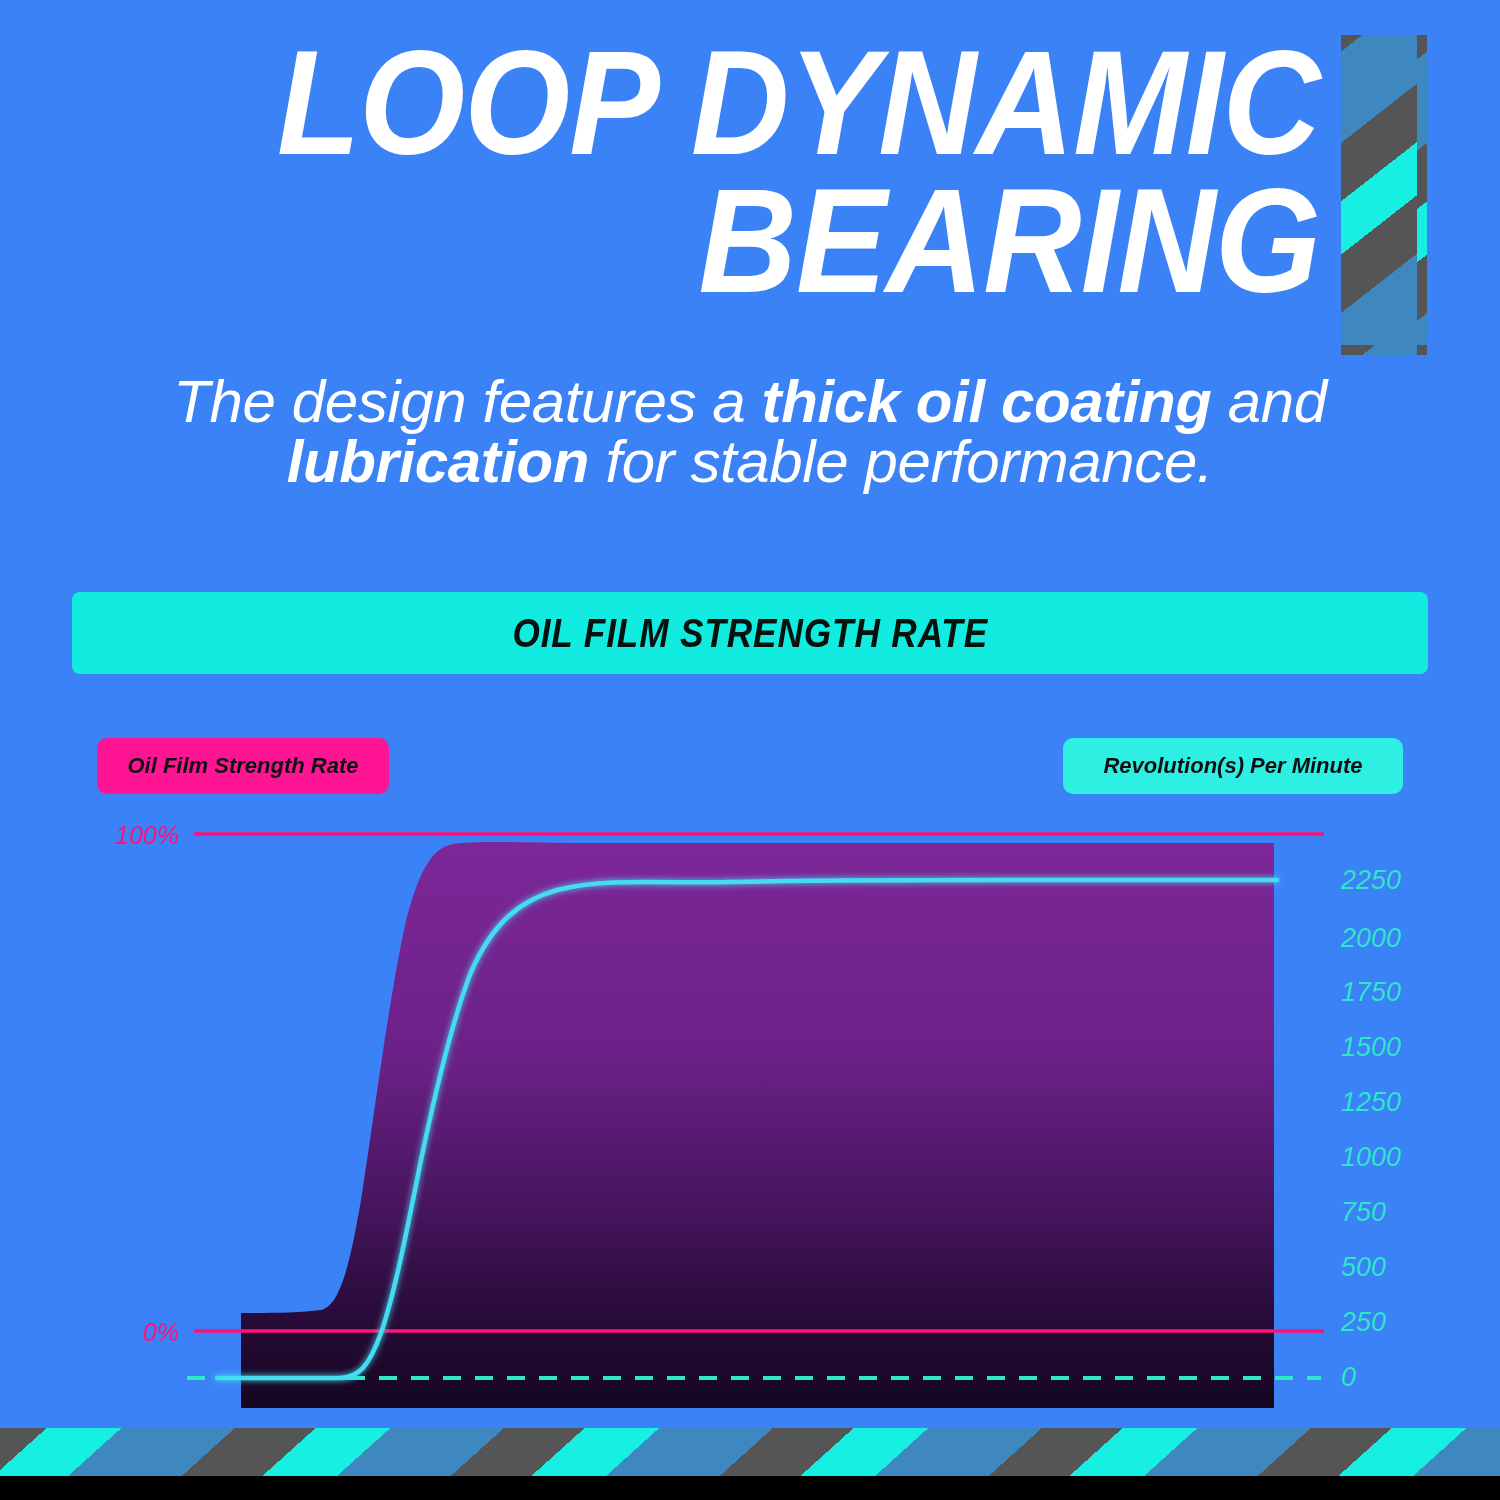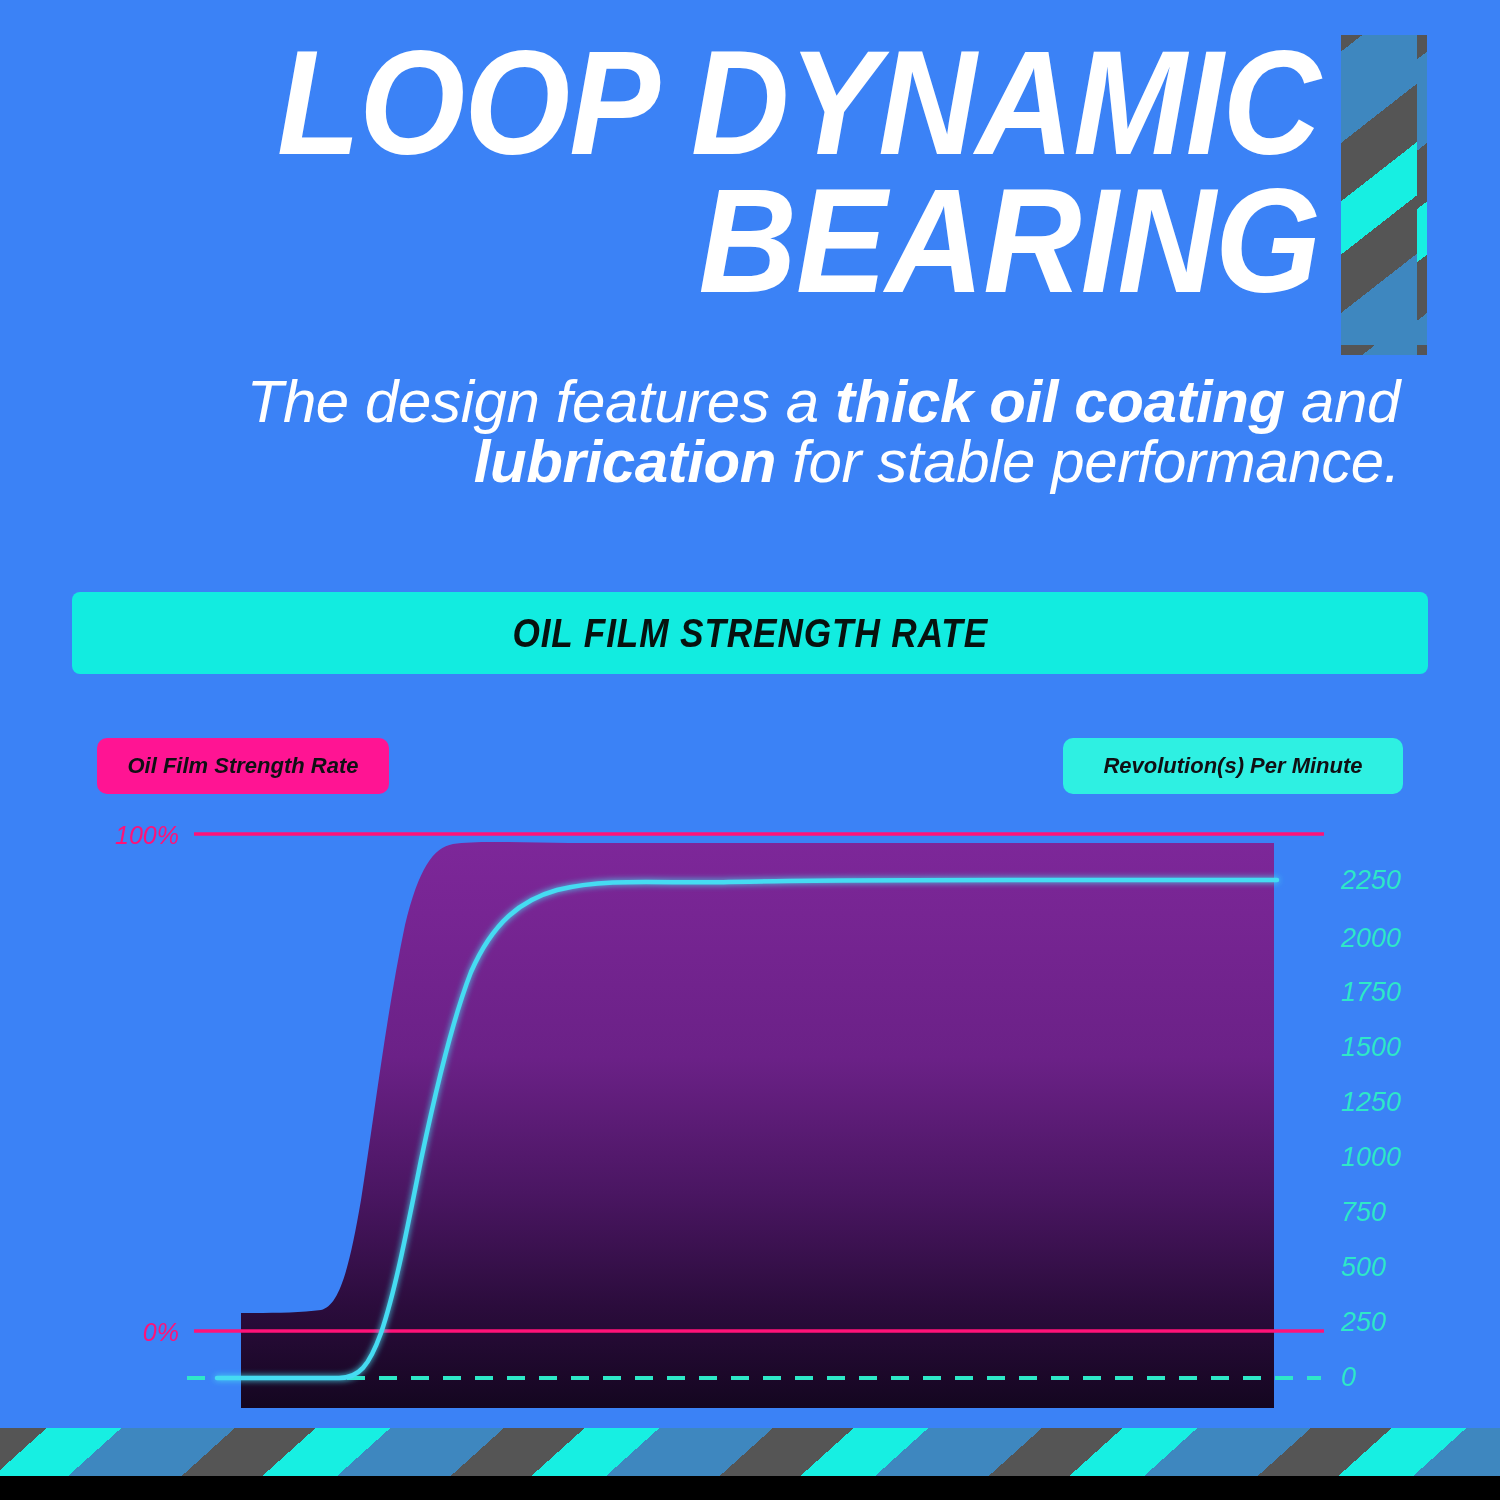--- a/index.html
+++ b/index.html
@@ -59,21 +59,21 @@
     );
     background-position: -10px -10px;
   }
 
   
   #subtitle {
     position: absolute;
     left: 100px;
     top: 372px;
     width: 1300px;
-    text-align: right;
+    text-align: center;
     color: #ffffff;
     font-family: "Liberation Sans Narrow", "Liberation Sans", sans-serif;
     font-size: 60px;
     line-height: 1.0;
     letter-spacing: -0.4px;
   }
   #subtitle b { font-weight: bold; }
 
   
   #section-banner {

